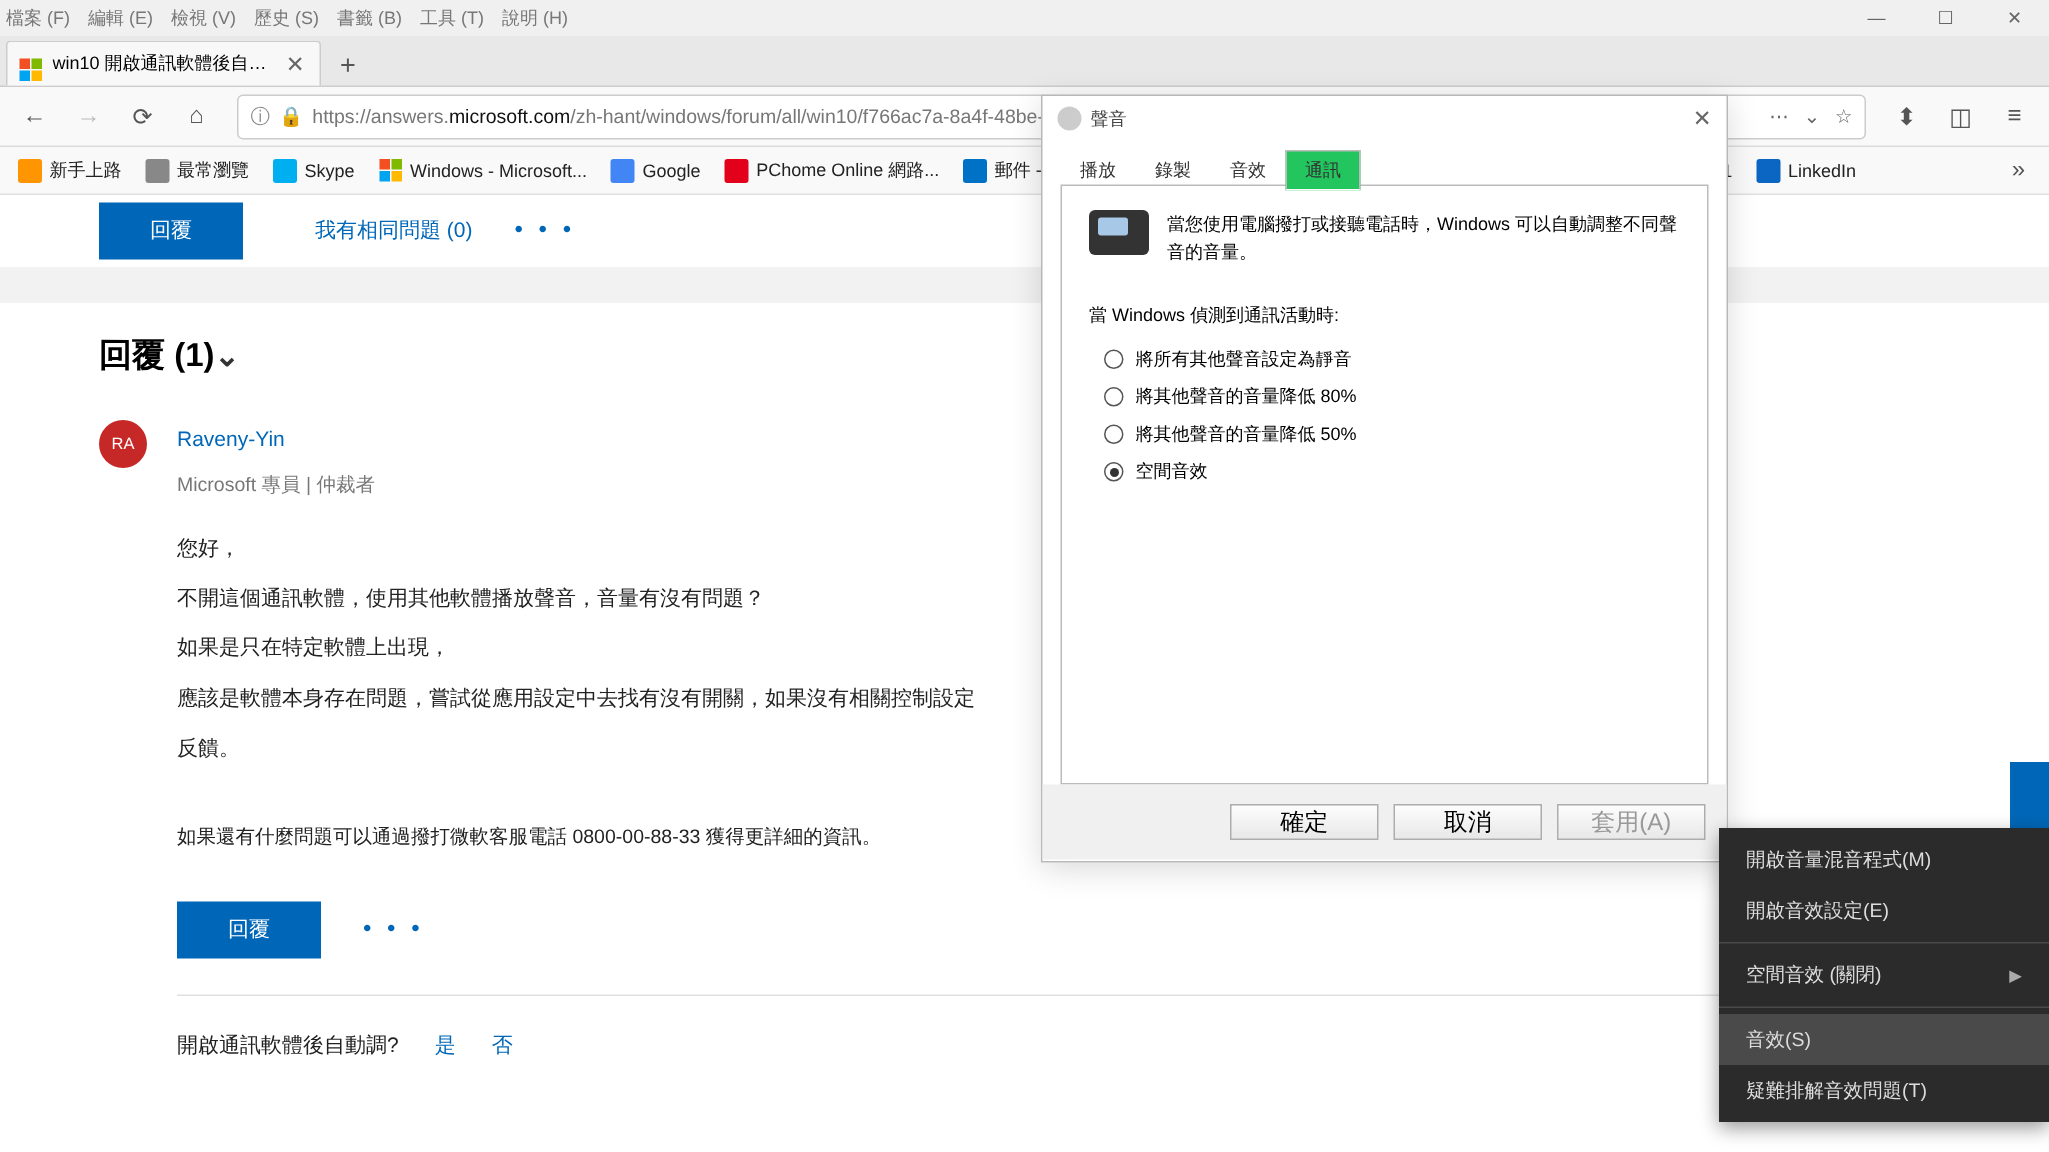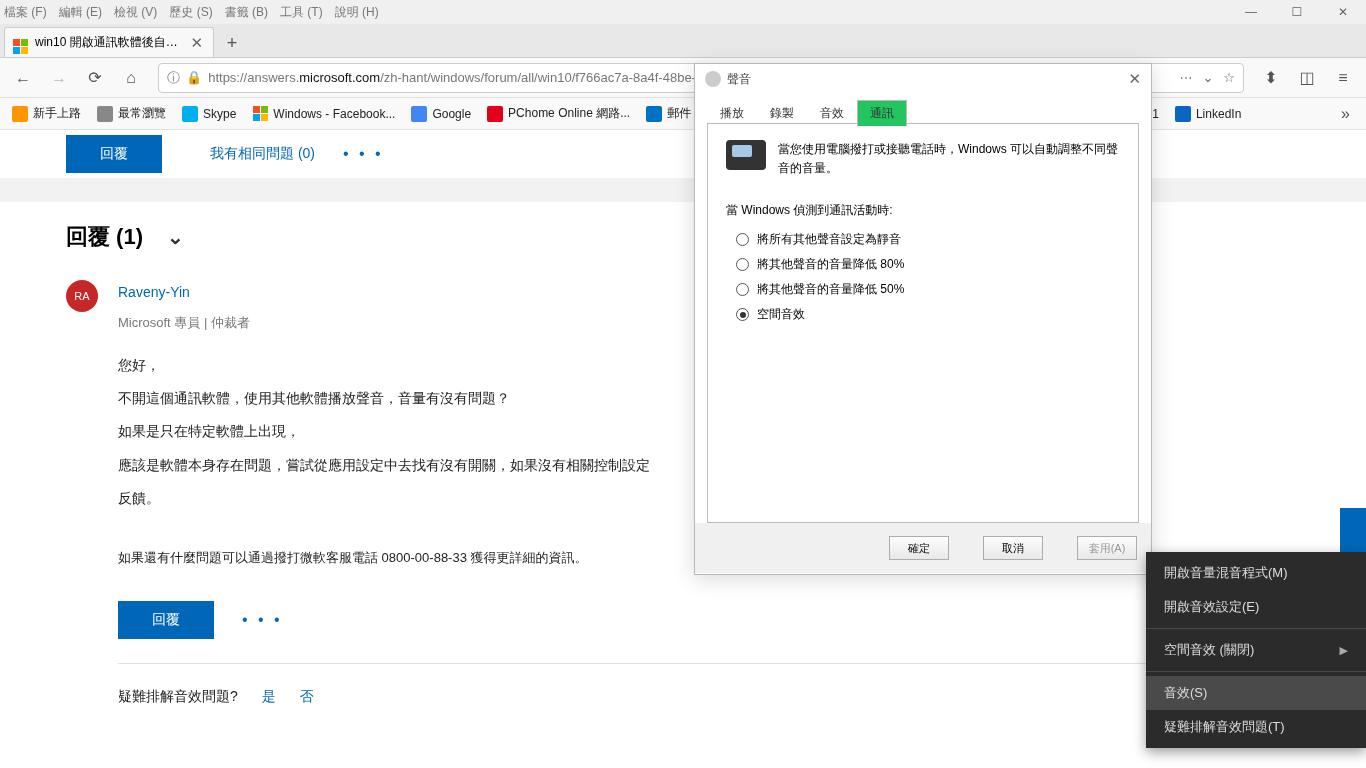--- a/index.html
+++ b/index.html
@@ -37,21 +37,21 @@
 
 
 .page { position:relative; height:calc(768px - 24px - 34px - 40px - 32px); overflow:hidden; background:#fff; }
 .topbar { height:48px; background:#fff; display:flex; align-items:center; padding-left:66px; gap:28px; }
 .btn-primary { background:#0067b8; color:#fff; padding:10px 34px; font-size:14px; border:none; }
 .link-blue { color:#0067b8; font-size:14px;margin-left:20px; }
 .dots { color:#0067b8; letter-spacing:3px; font-size:16px; }
 .gray-strip { height:24px; background:#f2f2f2; }
 
 .replies { padding:20px 90px 0 66px; }
-.replies-head { display:flex; align-items:center; gap:24px; font-size:22px; font-weight:600; margin-bottom:26px; }
+.replies-head { display:flex; align-items:center; gap:0; font-size:22px; font-weight:600; margin-bottom:26px; }
 .chev { font-size:20px; color:#333; }
 
 .answer { display:flex; gap:20px; padding-left:0; }
 .avatar { width:32px; height:32px; border-radius:50%; background:#c62828; color:#fff; font-size:11px; display:flex; align-items:center; justify-content:center; flex-shrink:0; margin-top:2px; }
 .answer-body { flex:1; font-size:14px; color:#222; line-height:2.1; }
 .author { color:#0067b8; font-size:14px; }
 .role { color:#777; font-size:13px; margin-top:2px; margin-bottom:14px; }
 .answer-body p { margin-bottom:4px; }
 .reply2 { margin-top:30px; }
 .solve-bar { border-top:1px solid #e0e0e0; margin-top:24px; padding-top:18px; font-size:14px; display:flex; align-items:center; gap:24px; }
@@ -68,21 +68,21 @@
 .s-tab:not(.active) { border:1px solid transparent; }
 .sound-body { border:1px solid #bbb; margin:0 12px; height:400px; padding:16px 18px; }
 .s-desc { display:flex; gap:12px; margin-bottom:24px; line-height:1.6; }
 .s-desc .phone { width:40px; height:30px; background:#333; border-radius:4px; flex-shrink:0; position:relative; }
 .s-desc .phone::after{ content:""; position:absolute; left:6px; top:5px; width:20px; height:12px; background:#a8c8e8; border-radius:2px; }
 .s-label { margin-bottom:12px; }
 .radio-row { display:flex; align-items:center; gap:8px; margin:8px 0 8px 10px; }
 .radio { width:13px; height:13px; border:1px solid #555; border-radius:50%; display:inline-flex; align-items:center; justify-content:center; }
 .radio.sel::after { content:""; width:6px; height:6px; background:#333; border-radius:50%; }
 .sound-btns { height:50px; display:flex; justify-content:flex-end; align-items:center; gap:10px; padding:0 14px; background:#f0f0f0; }
-.winbtn { width:60px; height:24px; border:1px solid #adadad; background:linear-gradient(#fdfdfd,#e8e8e8); font-size:11px;margin-left:24px; }
+.winbtn { width:99px; height:24px; border:1px solid #adadad; background:linear-gradient(#fdfdfd,#e8e8e8); font-size:16px; }
 .winbtn.disabled { color:#999; }
 
 
 .ctxmenu { position:absolute; right:0; top:552px; width:220px; background:#2b2b2b; color:#ddd; font-size:13px; padding:4px 0; box-shadow:0 4px 12px rgba(0,0,0,.4); }
 .ctx-item { padding:8px 18px; display:flex; justify-content:space-between; align-items:center; }
 .ctx-item.hover { background:#4a4a4a; }
 .ctx-sep { height:1px; background:#4a4a4a; margin:4px 0; }
 .ctx-arrow { font-size:11px; color:#aaa; }
 
 
@@ -162,21 +162,21 @@
     </div>
     <div class="bmk">
       <span class="ico">
         <span class="ms-logo">
           <span></span>
           <span></span>
           <span></span>
           <span></span>
         </span>
       </span>
-      <span>Windows - Facebook...</span>
+      <span>Windows - Microsoft...</span>
     </div>
     <div class="bmk">
       <span class="ico" style="background: rgb(66, 133, 244);"></span>
       <span>Google</span>
     </div>
     <div class="bmk">
       <span class="ico" style="background: rgb(226, 0, 26);"></span>
       <span>PChome Online 網路...</span>
     </div>
     <div class="bmk">
@@ -231,21 +231,21 @@
         <p>應該是軟體本身存在問題，嘗試從應用設定中去找有沒有開關，如果沒有相關控制設定</p>
         <p>反饋。</p>
         <p style="margin-top:30px;font-size:13px">如果還有什麼問題可以通過撥打微軟客服電話 0800-00-88-33 獲得更詳細的資訊。</p>
 
         <div class="reply2" style="display:flex;align-items:center;gap:28px;">
           <button class="btn-primary">回覆</button>
           <span class="dots">• • •</span>
         </div>
 
         <div class="solve-bar">
-          <span>疑難排解音效問題?</span>
+          <span>開啟通訊軟體後自動調?</span>
           <span class="yn">是</span>
           <span class="yn">否</span>
         </div>
       </div>
     </div>
   </div>
 
   <div class="feedback">網站意見反應</div>
 </div>
 

